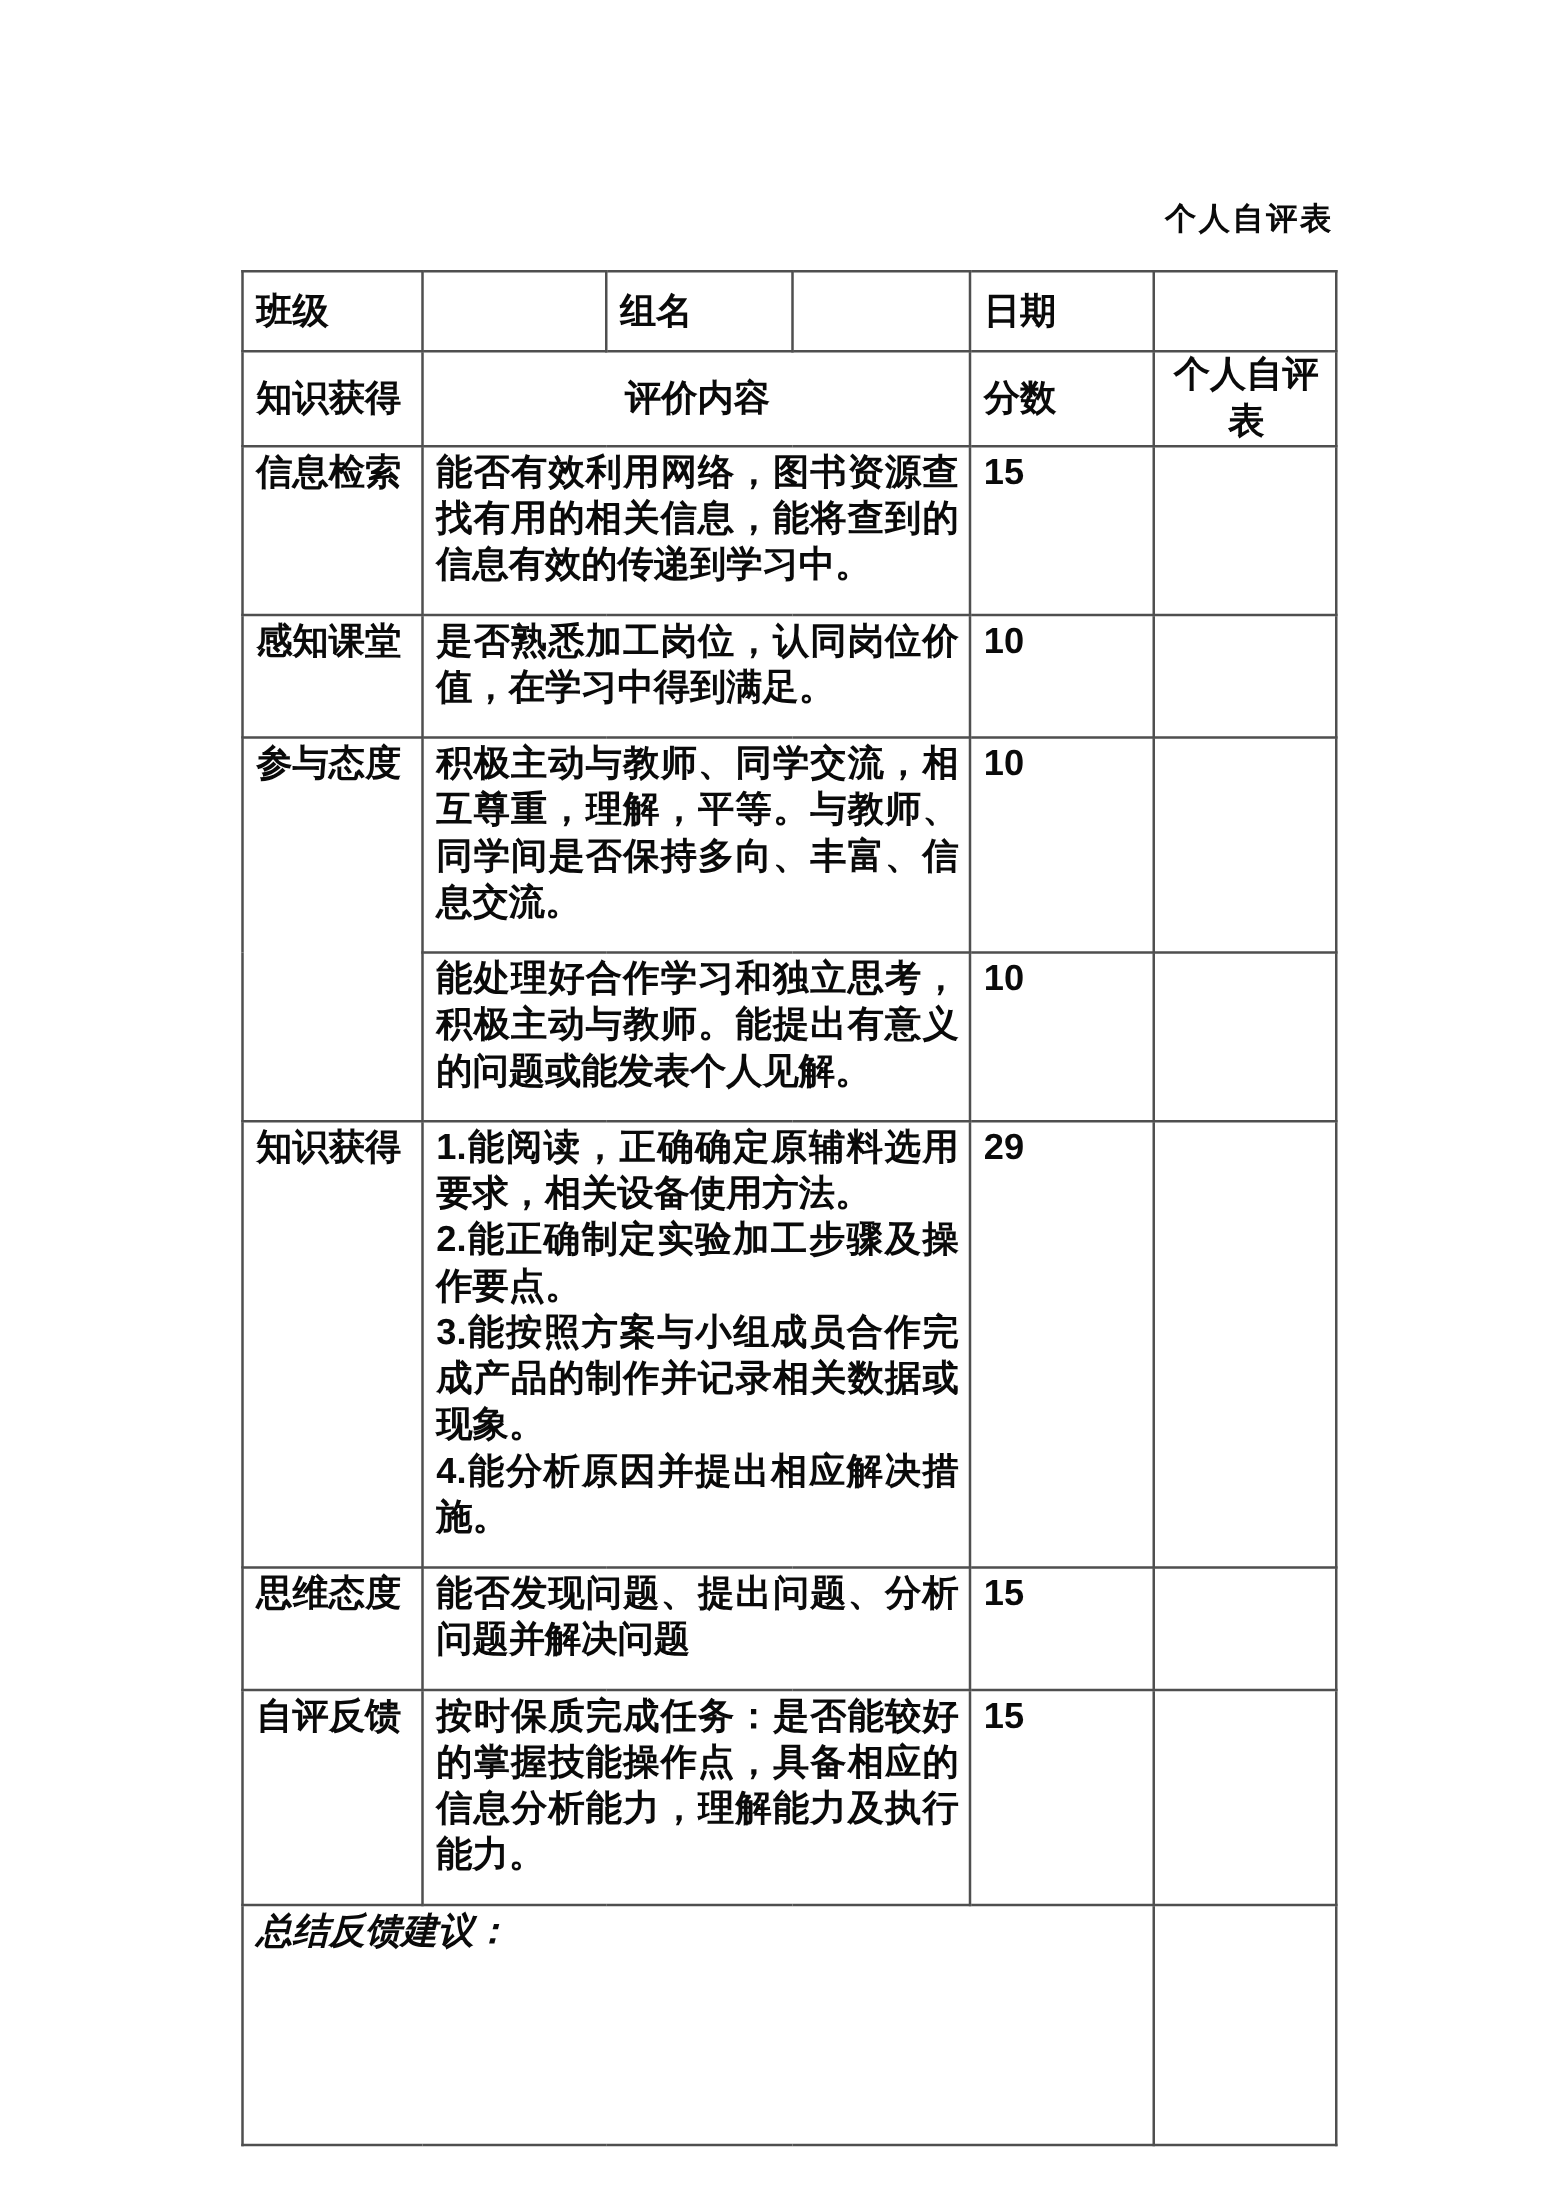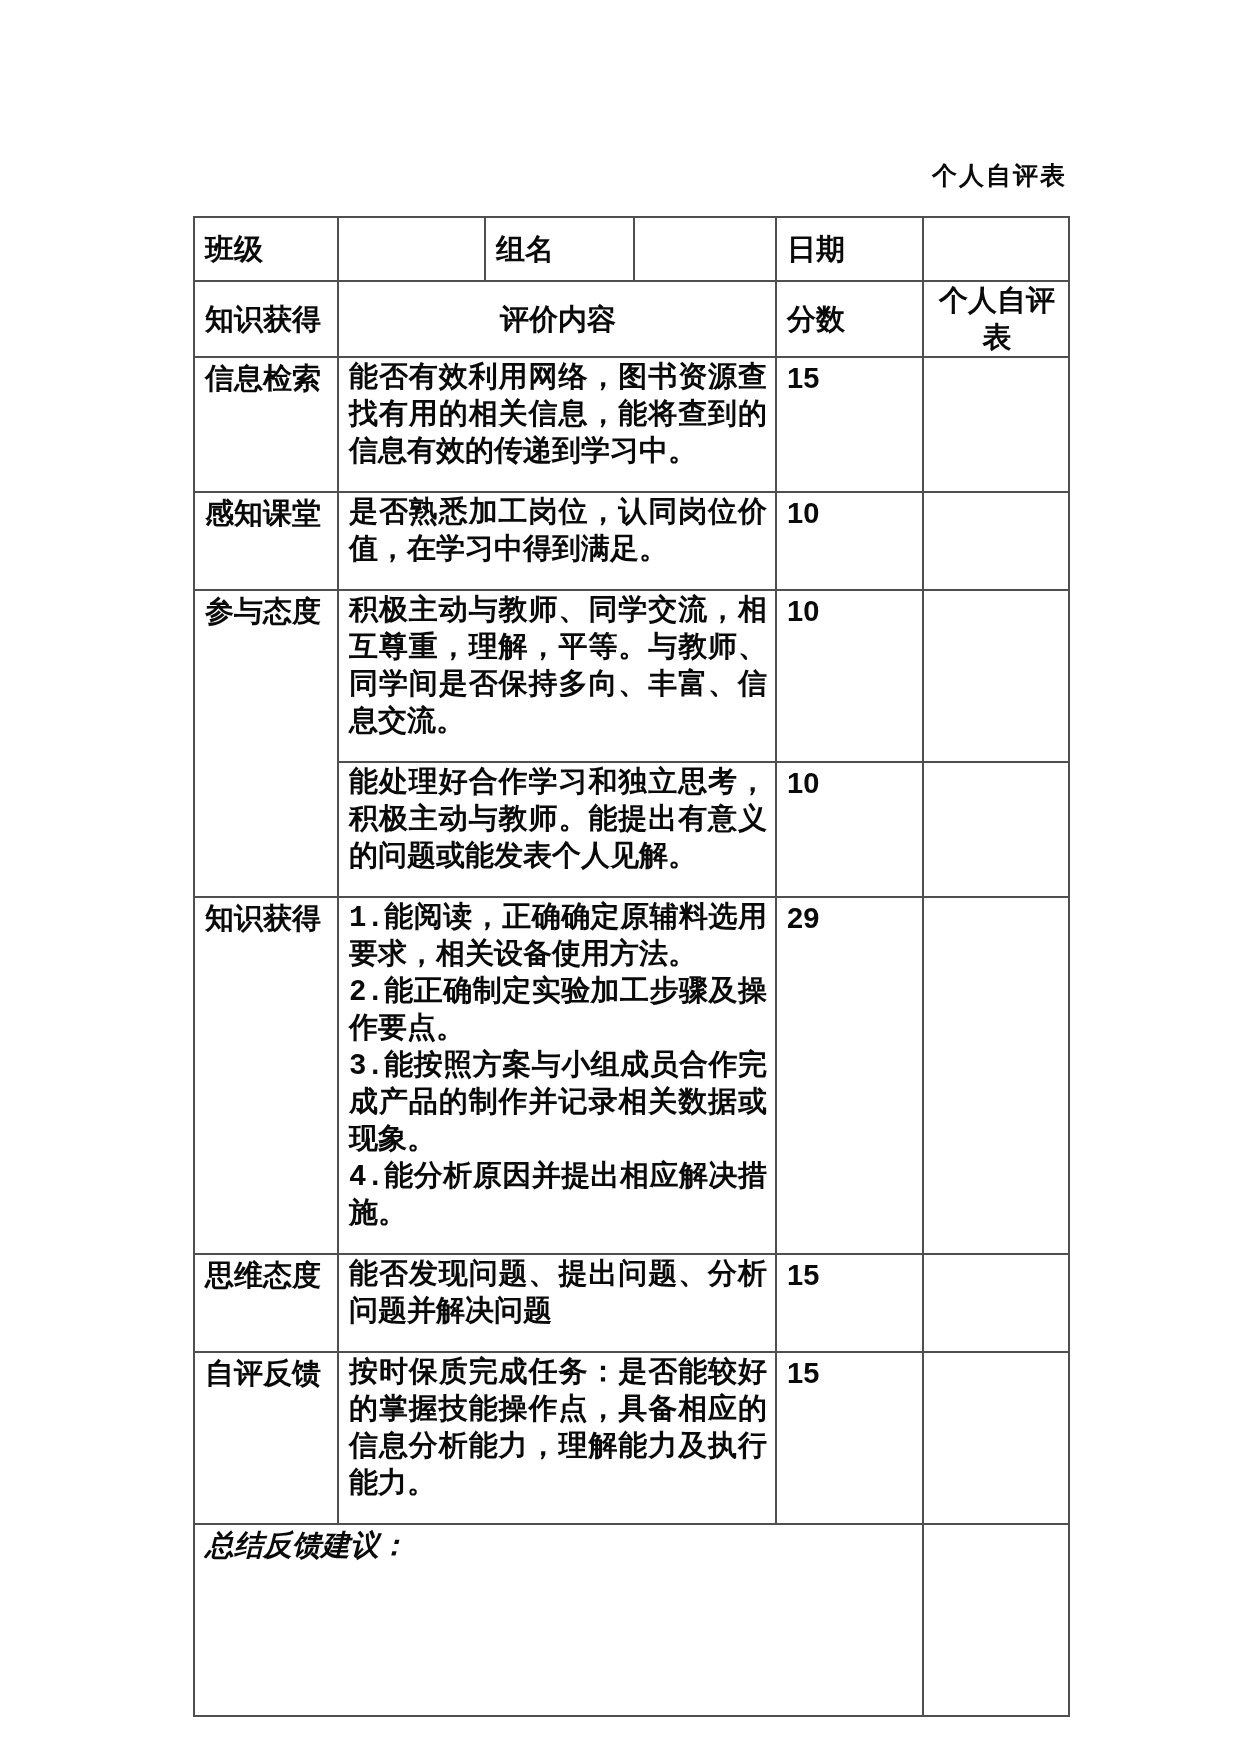--- a/index.html
+++ b/index.html
@@ -52,21 +52,20 @@
     vertical-align: middle;
     padding-top: 0;
     padding-bottom: 0;
   }
   td.center { text-align: center; }
   td.indicator-cell { padding-top: 6px; }
   td.content-cell {
     text-align: justify;
     white-space: pre-line;
     padding-top: 3px;
-    font-family: Liberation Mono, monospace;
   }
   td.score-cell {
     padding-top: 9px;
     font-family: "Liberation Sans", "DejaVu Sans", sans-serif;
   }
   td.summary-cell {
     padding-top: 26px;
     vertical-align: top;
     font-style: italic;
   }

